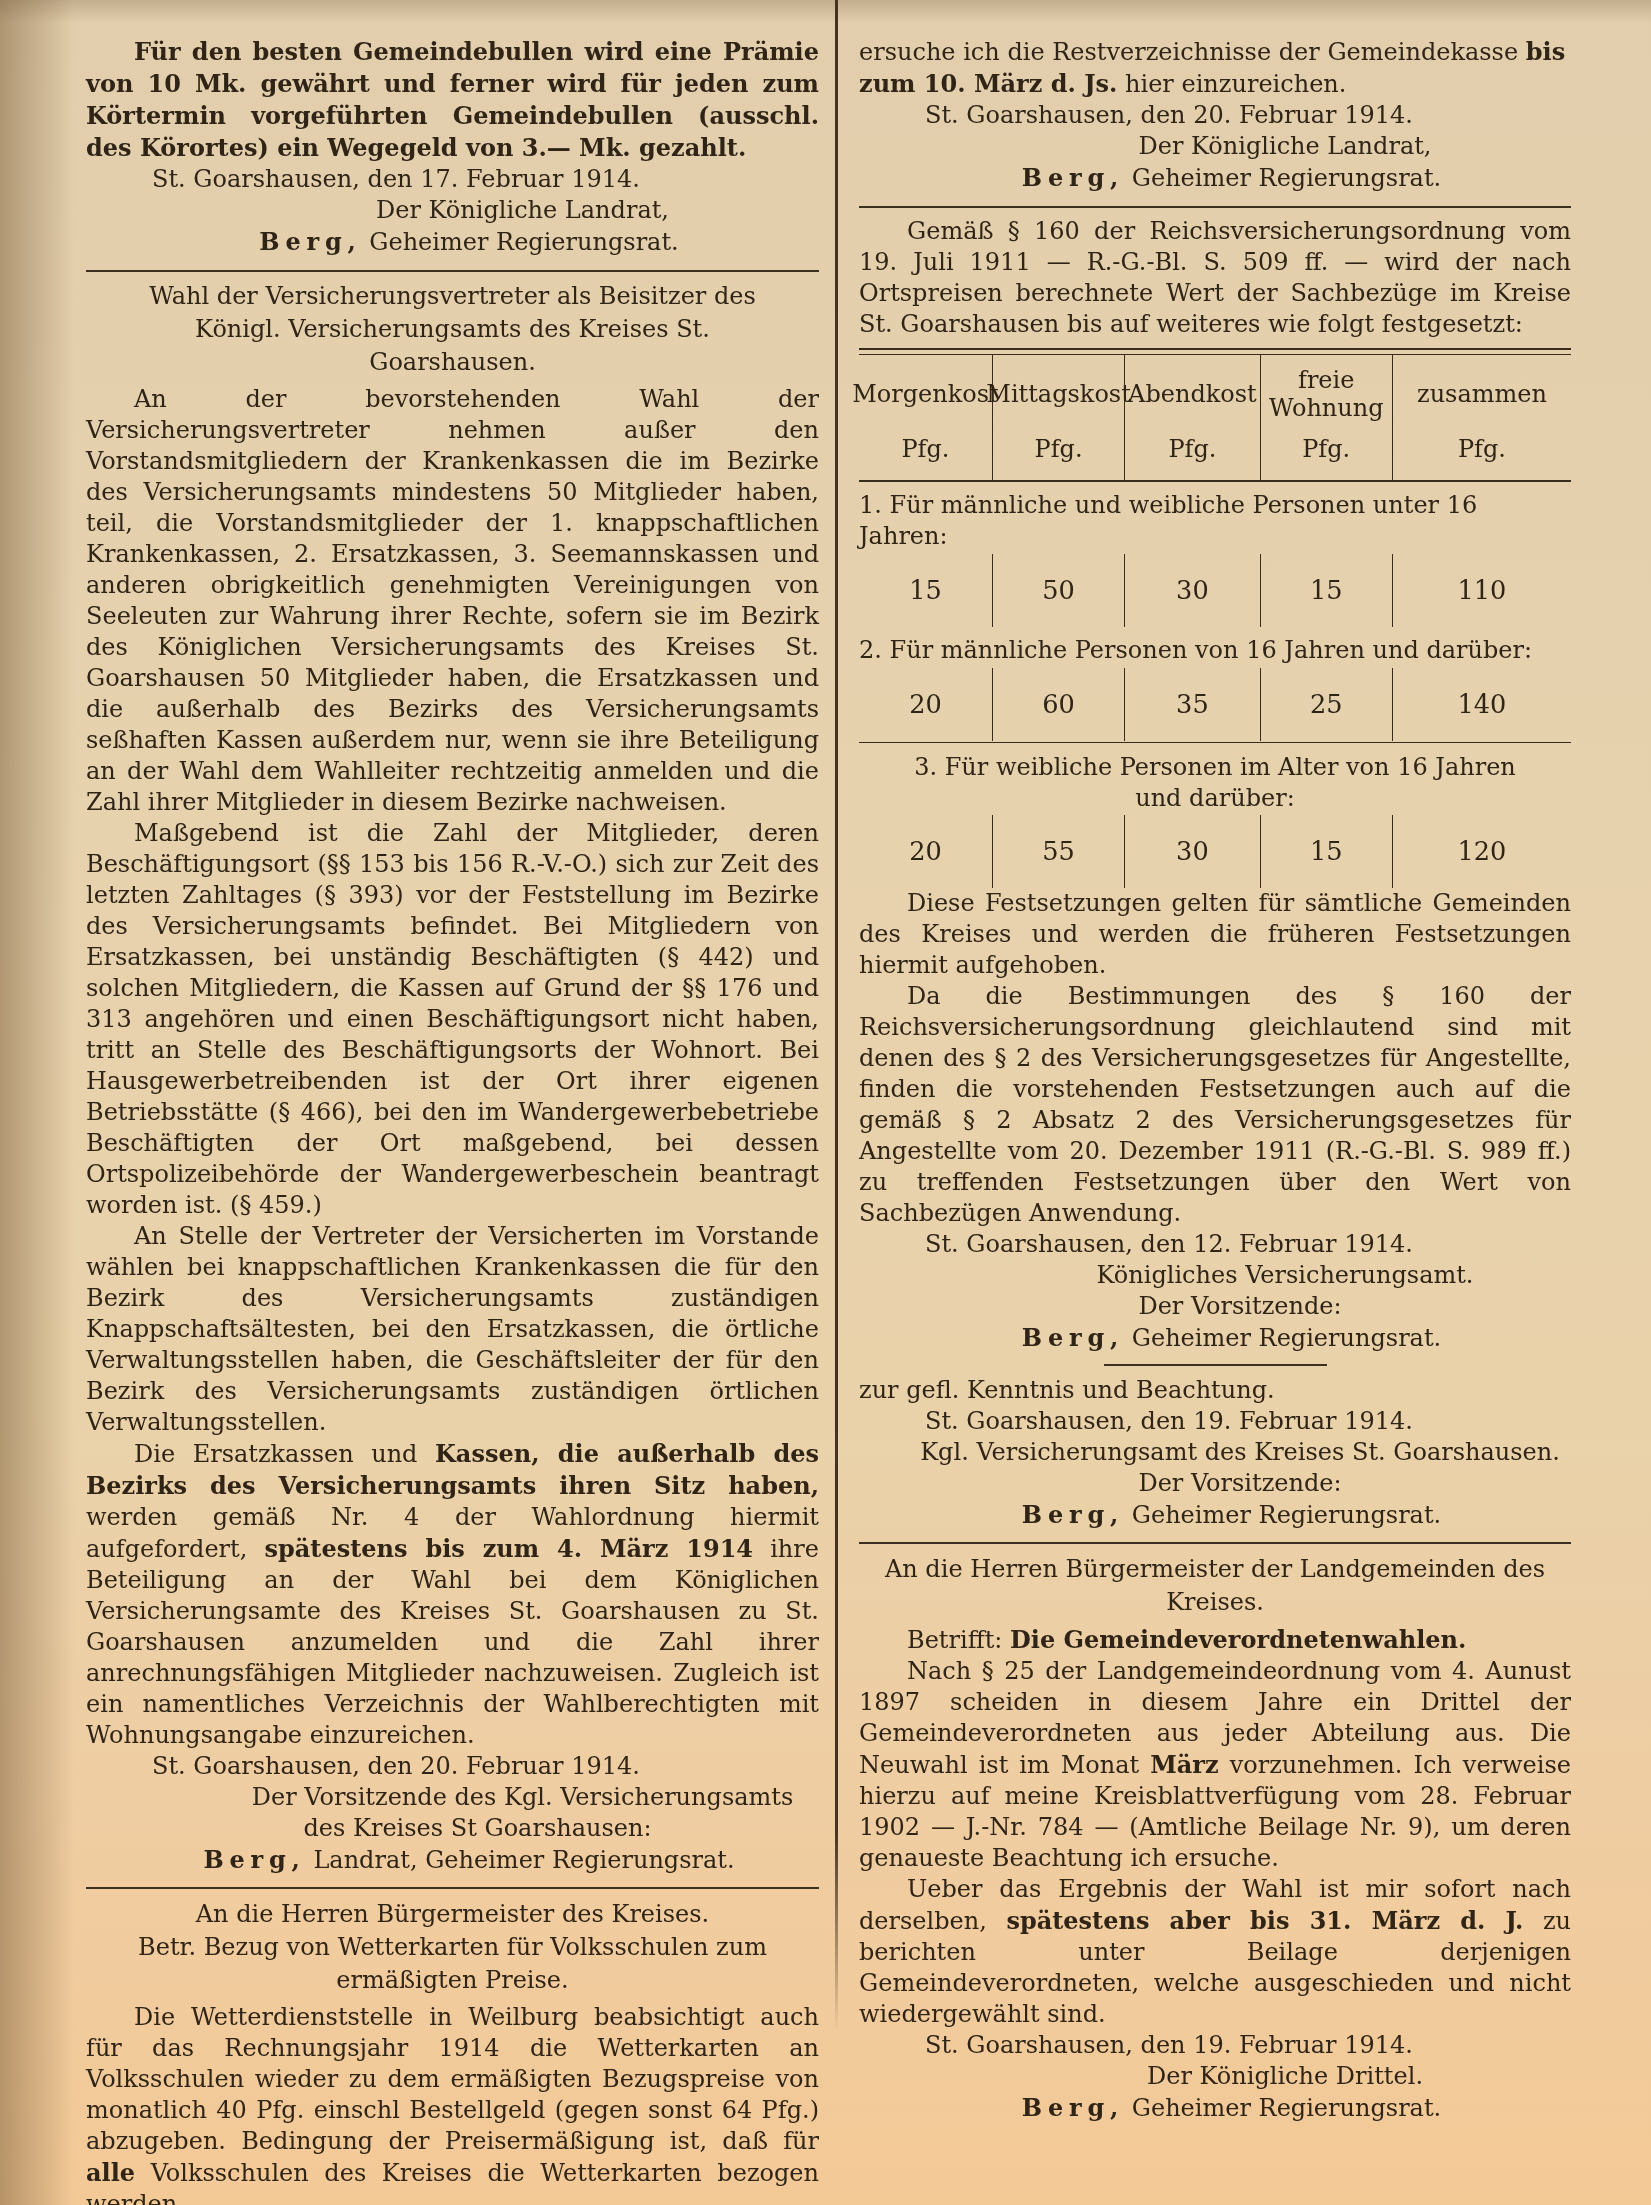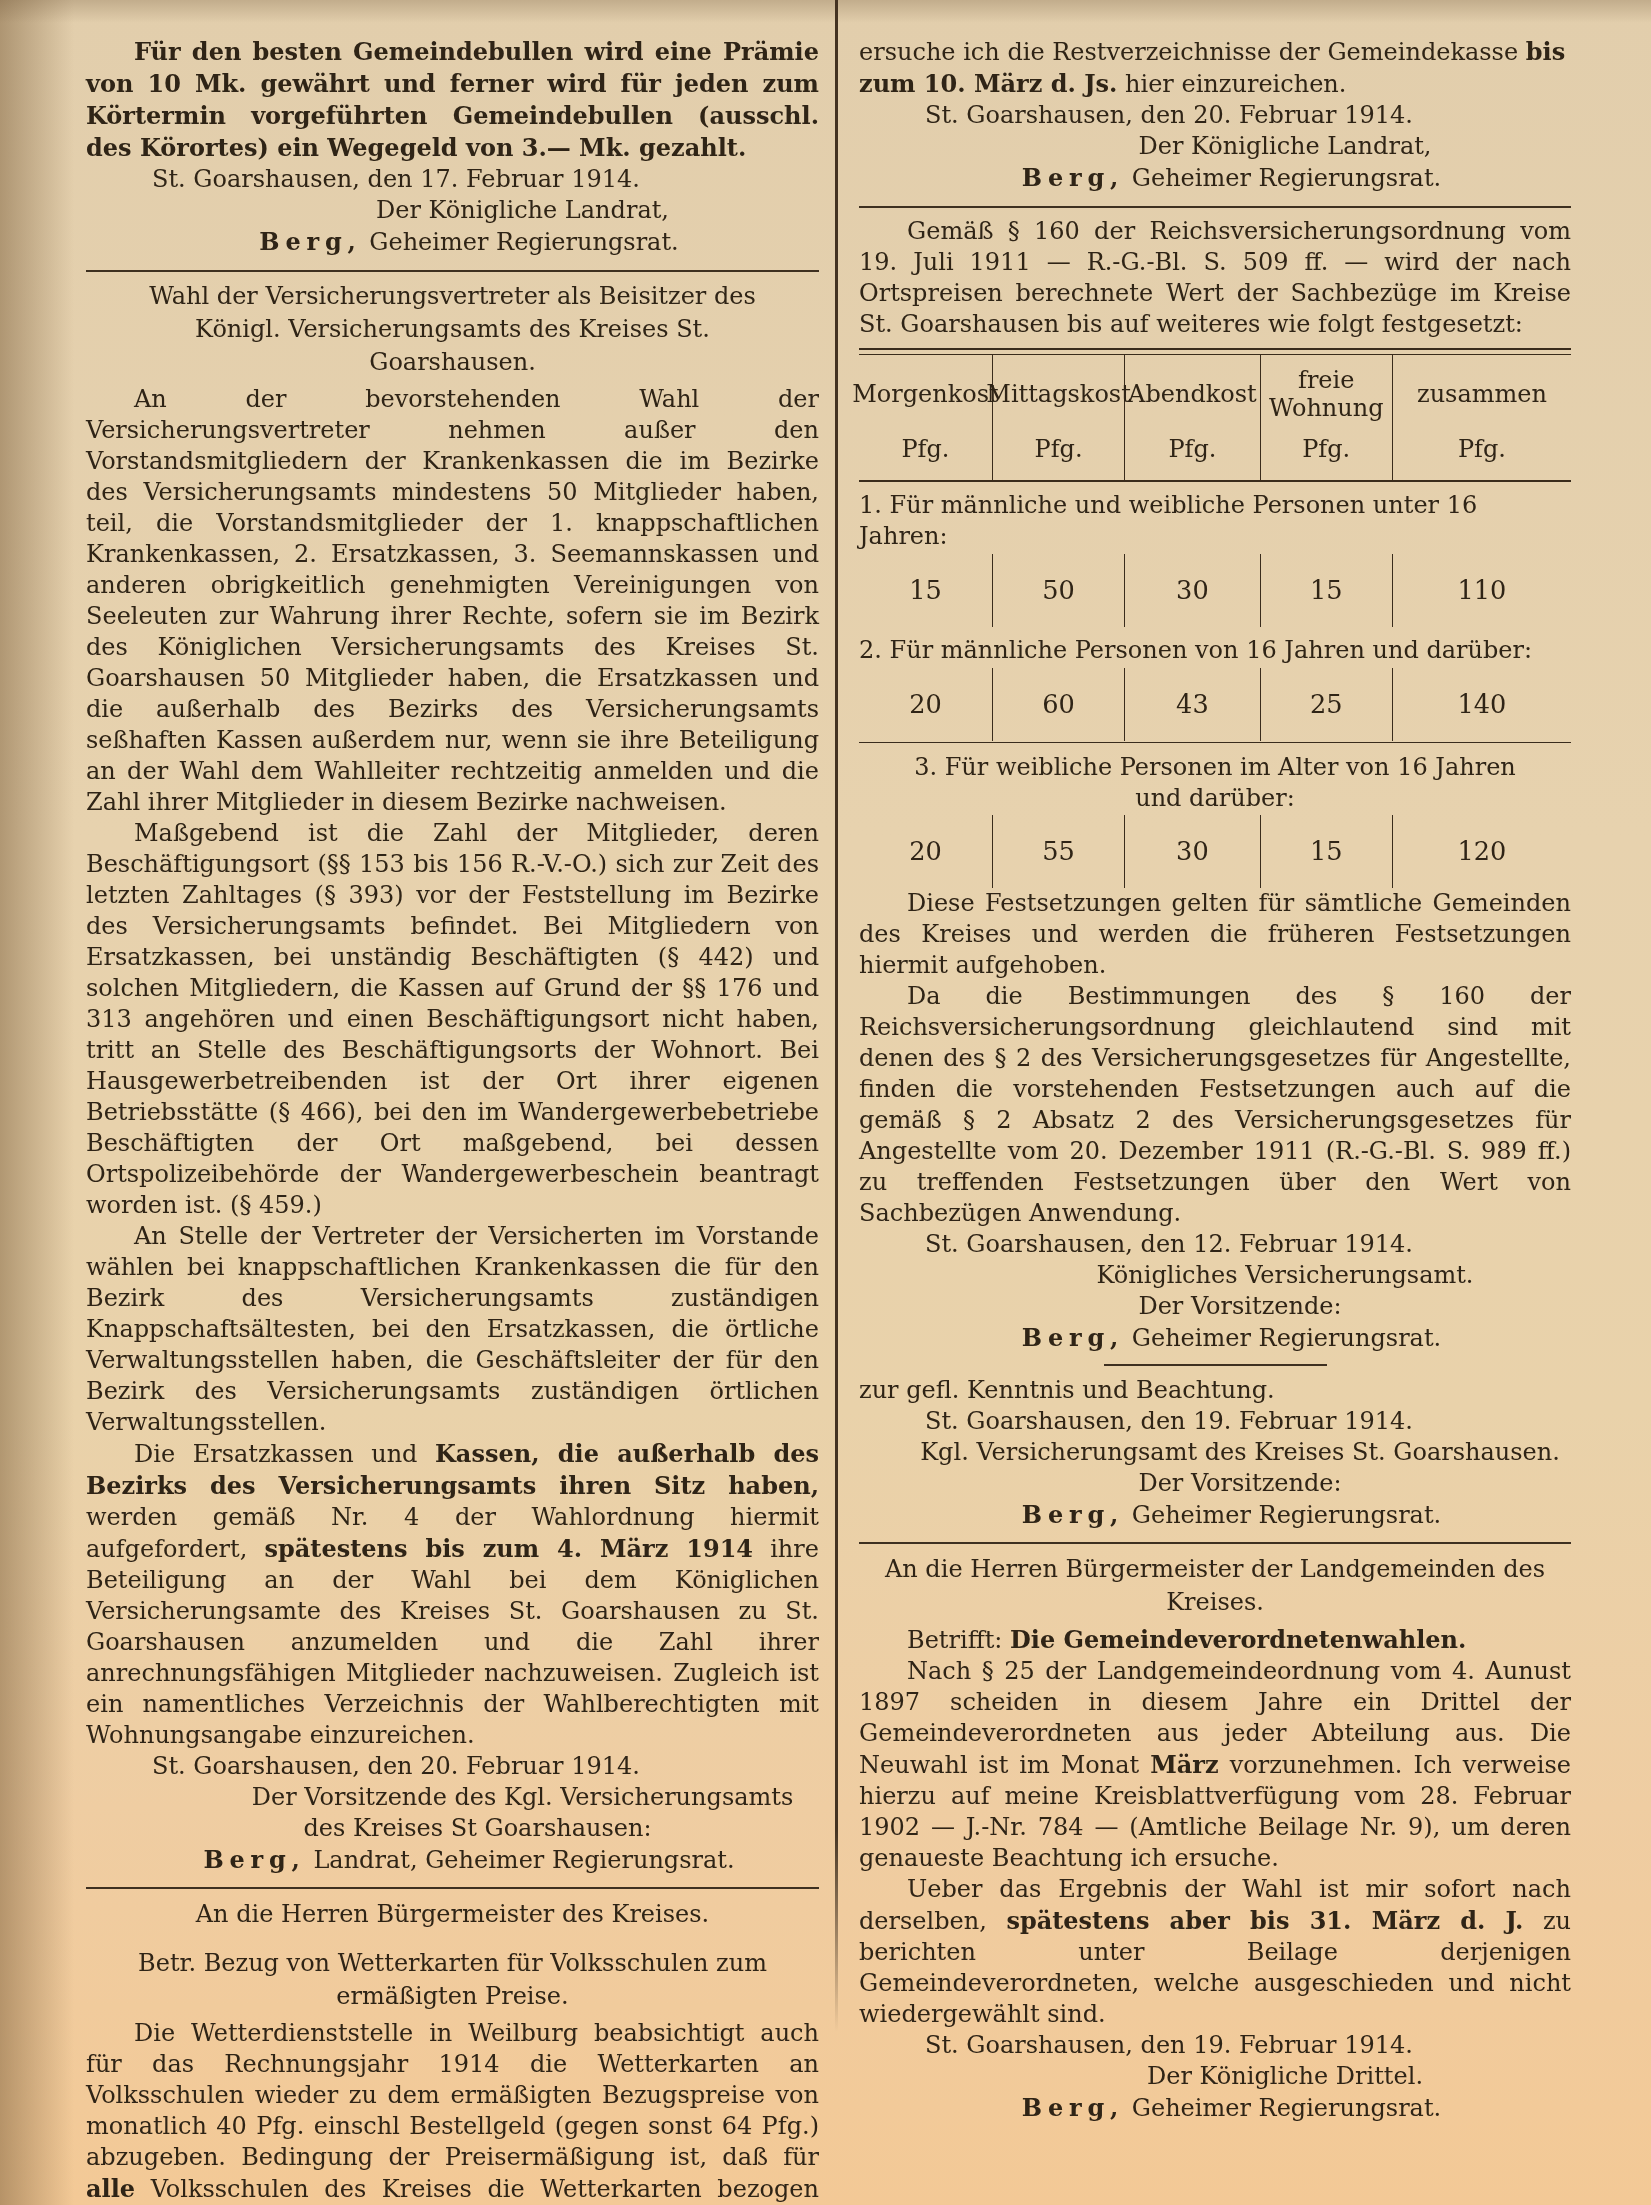--- a/index.html
+++ b/index.html
@@ -71,21 +71,21 @@
   <p class="ind">An Stelle der Vertreter der Versicherten im Vorstande wählen bei knappschaftlichen Krankenkassen die für den Bezirk des Versicherungsamts zuständigen Knappschaftsältesten, bei den Ersatzkassen, die örtliche Verwaltungsstellen haben, die Geschäftsleiter der für den Bezirk des Versicherungsamts zuständigen örtlichen Verwaltungsstellen.</p>
   <p class="ind"><span>Die Ersatzkassen und </span><span class="b">Kassen, die außerhalb des Bezirks des Versicherungsamts ihren Sitz haben,</span><span> werden gemäß Nr. 4 der Wahlordnung hiermit aufgefordert, </span><span class="b">spätestens bis zum 4. März 1914</span><span> ihre Beteiligung an der Wahl bei dem Königlichen Versicherungsamte des Kreises St. Goarshausen zu St. Goarshausen anzumelden und die Zahl ihrer anrechnungsfähigen Mitglieder nachzuweisen. Zugleich ist ein namentliches Verzeichnis der Wahlberechtigten mit Wohnungsangabe einzureichen.</span></p>
   <p class="date">St. Goarshausen, den 20. Februar 1914.</p>
   <p class="sig-role">Der Vorsitzende des Kgl. Versicherungsamts</p>
   <p class="sig-role2">des Kreises St Goarshausen:</p>
   <p class="sig-name"><span class="lsp">Berg,</span> <span>Landrat, Geheimer Regierungsrat.</span></p>
 
   <hr class="rule">
 
   <p class="heading" style="margin-bottom:0">An die Herren Bürgermeister des Kreises.</p>
-  <p class="heading" style="margin-top:16px">Betr. Bezug von Wetterkarten für Volksschulen zum ermäßigten Preise.</p>
+  <p class="heading" style="margin-top:0">Betr. Bezug von Wetterkarten für Volksschulen zum ermäßigten Preise.</p>
   <p class="ind"><span>Die Wetterdienststelle in Weilburg beabsichtigt auch für das Rechnungsjahr 1914 die Wetterkarten an Volksschulen wieder zu dem ermäßigten Bezugspreise von monatlich 40 Pfg. einschl Bestellgeld (gegen sonst 64 Pfg.) abzugeben. Bedingung der Preisermäßigung ist, daß für </span><span class="b">alle</span><span> Volksschulen des Kreises die Wetterkarten bezogen werden.</span></p>
   <p class="ind"></p>
 
 </div>
 
 <div class="col" id="colR">
 
   <p class="plain"><span>ersuche ich die Restverzeichnisse der Gemeindekasse </span><span class="b">bis zum 10. März d. Js.</span><span> hier einzureichen.</span></p>
   <p class="date">St. Goarshausen, den 20. Februar 1914.</p>
   <p class="sig-role">Der Königliche Landrat,</p>
@@ -126,21 +126,21 @@
       <div class="t-vcell w1">50</div>
       <div class="t-vcell w2">30</div>
       <div class="t-vcell w3">15</div>
       <div class="t-vcell w4">110</div>
     </div>
 
     <p class="t-glabel">2. Für männliche Personen von 16 Jahren und darüber:</p>
     <div class="t-vrow">
       <div class="t-vcell w0">20</div>
       <div class="t-vcell w1">60</div>
-      <div class="t-vcell w2">43</div>
+      <div class="t-vcell w2">35</div>
       <div class="t-vcell w3">25</div>
       <div class="t-vcell w4">140</div>
     </div>
     <hr class="t-mid">
 
     <p class="t-glabel g3">3. Für weibliche Personen im Alter von 16 Jahren und darüber:</p>
     <div class="t-vrow">
       <div class="t-vcell w0">20</div>
       <div class="t-vcell w1">55</div>
       <div class="t-vcell w2">30</div>

